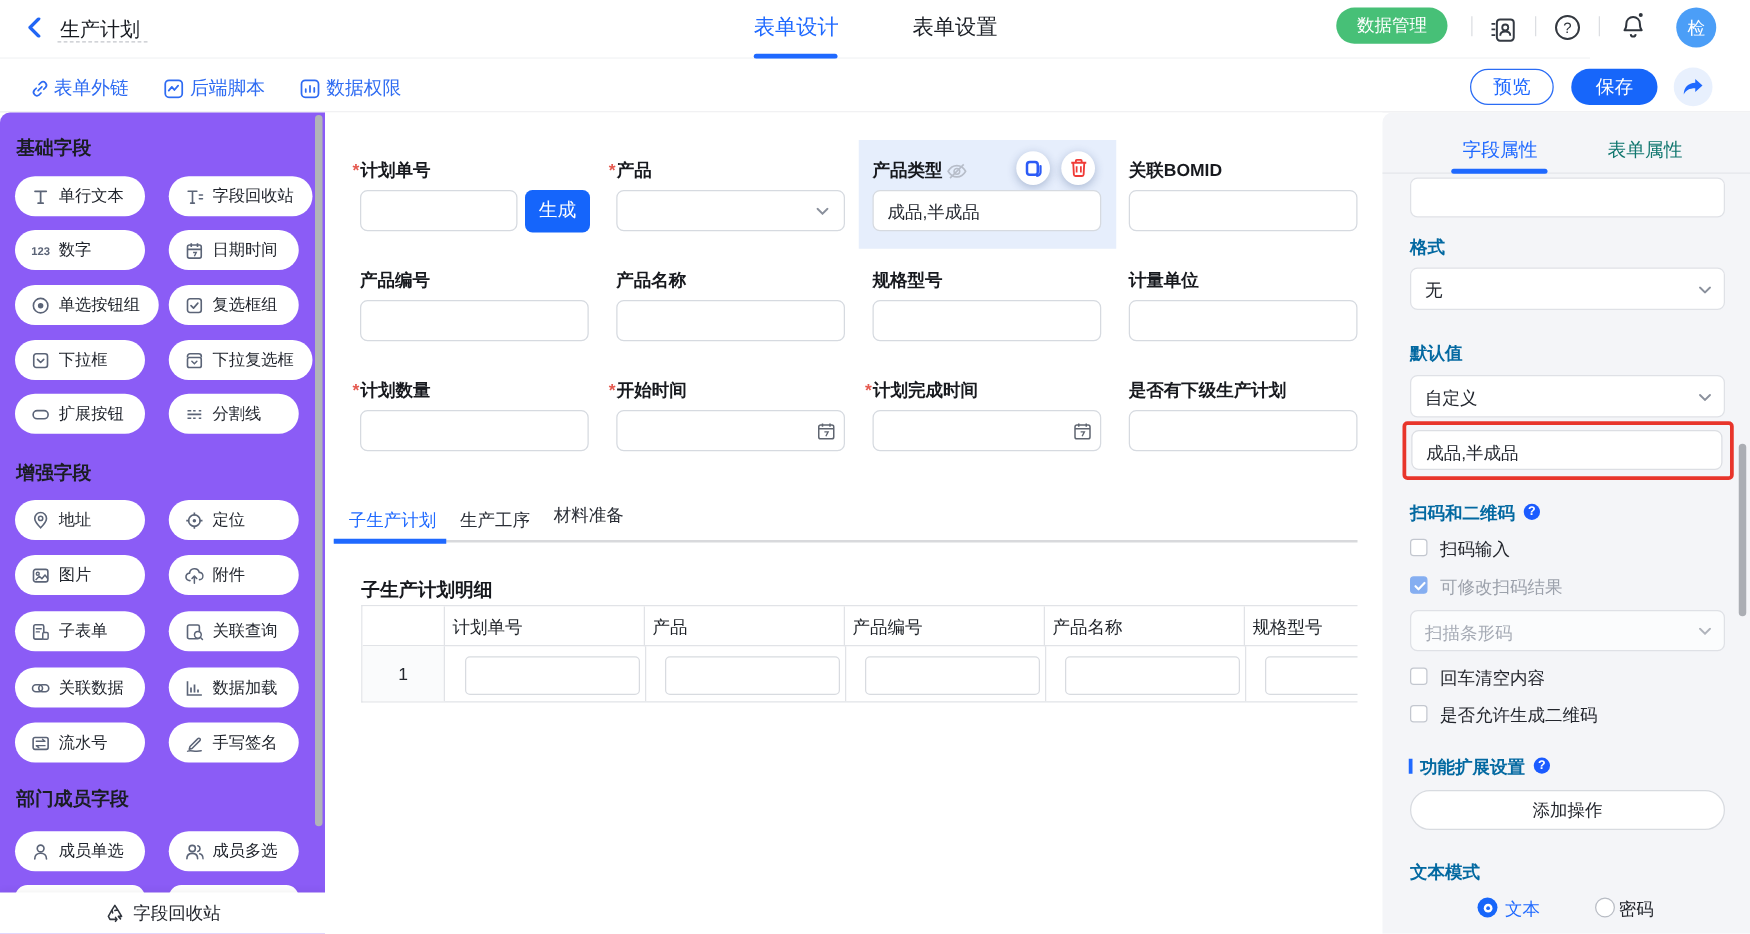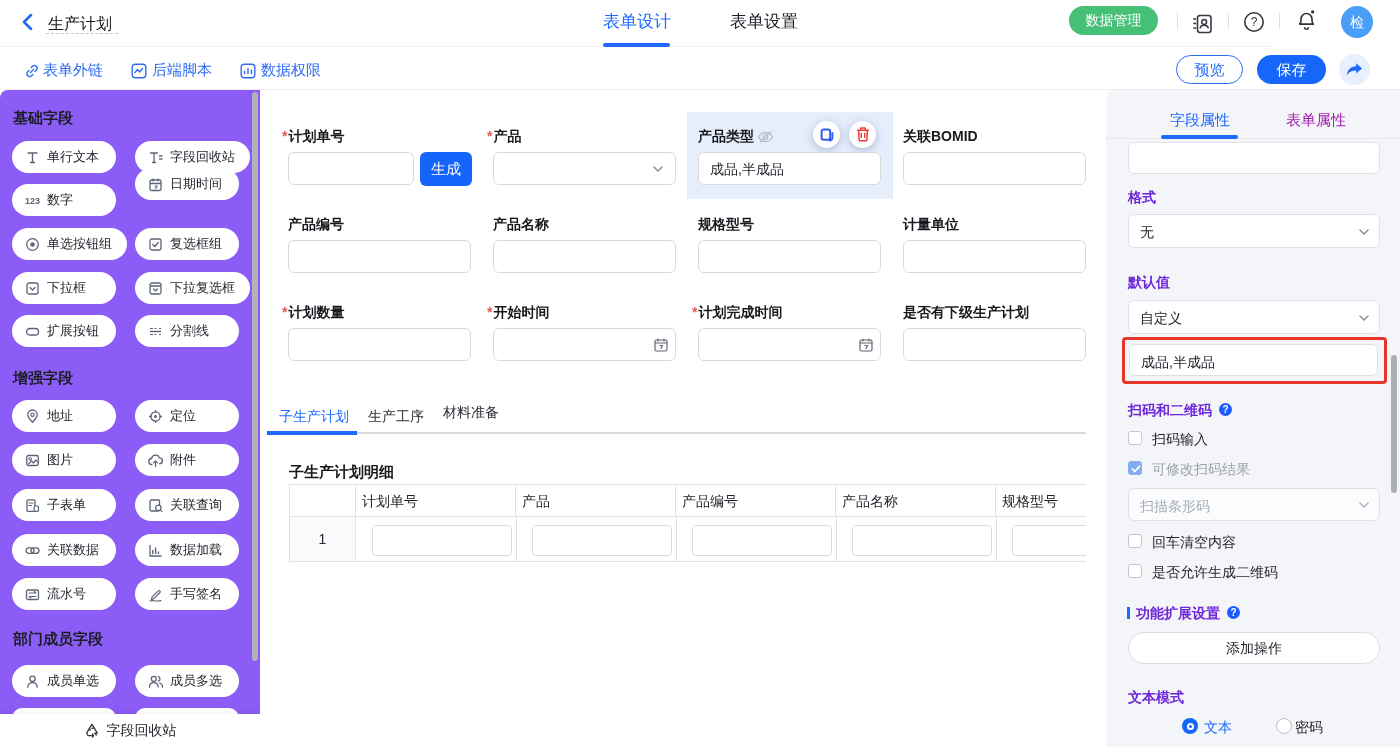--- a/index.html
+++ b/index.html
@@ -46,23 +46,23 @@
 .selblock { position:absolute; left:687px; top:112px; width:206px; height:87px; background:#e6eefc; }
 .circle-btn { position:absolute; width:27px; height:27px; background:#fff; border-radius:50%; box-shadow:0 2px 8px rgba(31,58,115,.3); display:flex; align-items:center; justify-content:center; }
 .gen-btn { position:absolute; left:420px; top:152px; width:52px; height:34px; background:#1565fb; border-radius:6px; color:#fff; font-size:15px; text-align:center; line-height:34px; }
 
 
 .stab { position:absolute; font-size:14px; color:#2a2e36; }
 .stab.on { color:#1f69ff; }
 .cell-inp { position:absolute; height:31px; background:#fff; border:1px solid #d8dbe0; border-radius:4px; }
 
 
-.rtab { position:absolute; font-size:15px; color:#a21caf; }
+.rtab { position:absolute; font-size:15px; color:#0f766e; }
 .rtab.on { color:#1f69ff;font-family:Liberation Mono, monospace; }
-.rlabel { position:absolute; left:1128px; font-size:14px; font-weight:bold; color:#6d28d9; }
+.rlabel { position:absolute; left:1128px; font-size:14px; font-weight:bold; color:#0369a1; }
 .rsel { position:absolute; left:1128px; width:252px; height:34px; background:#fff; border:1px solid #dfe1e6; border-radius:6px; }
 .rsel .txt { position:absolute; left:11px; top:9px; font-size:14px; color:#22262e; }
 .cbox { position:absolute; left:1128px; width:14px; height:14px; border:1px solid #c3c7cf; border-radius:3px; background:#fff; }
 .clabel { position:absolute; left:1152px; font-size:14px; color:#23262d; }
 .qmark { position:absolute; width:13px; height:13px; border-radius:50%; background:#1b5bff; color:#fff; font-size:10px; font-weight:bold; text-align:center; line-height:13px; }
 </style>
 </head>
 <body>
 
 <div id="hdr">
@@ -136,21 +136,21 @@
         <path d="M2.5 3 H9.5 M6 3 V12.5 M4.5 12.5 H7.5 M11.5 6 H14 M11.5 9 H14" stroke="#5b6477" stroke-width="1.3" fill="none" stroke-linecap="round"></path>
       </svg>
       <span>字段回收站</span>
     </div>
   <div class="pill" style="left:12px;top:94px">
       <svg width="15" height="15" viewBox="0 0 15 15">
         <text x="0" y="11" font-size="9" font-weight="bold" fill="#5b6477" font-family="Liberation Sans">123</text>
       </svg>
       <span>数字</span>
     </div>
-  <div class="pill" style="left:135px;top:78px">
+  <div class="pill" style="left:135px;top:94px">
       <svg width="15" height="15" viewBox="0 0 15 15">
         <rect x="2" y="3" width="11" height="10.5" rx="1.5" fill="none" stroke="#5b6477" stroke-width="1.3"></rect>
         <path d="M5 1.5 V4.5 M10 1.5 V4.5 M2 6.5 H13" stroke="#5b6477" stroke-width="1.3"></path>
         <path d="M6.5 9 h2.5 l-1.5 3" stroke="#5b6477" stroke-width="1.1" fill="none"></path>
       </svg>
       <span>日期时间</span>
     </div>
   <div class="pill" style="left:12px;top:138px">
       <svg width="15" height="15" viewBox="0 0 15 15">
         <circle cx="7.5" cy="7.5" r="5.8" fill="none" stroke="#5b6477" stroke-width="1.3"></circle>

